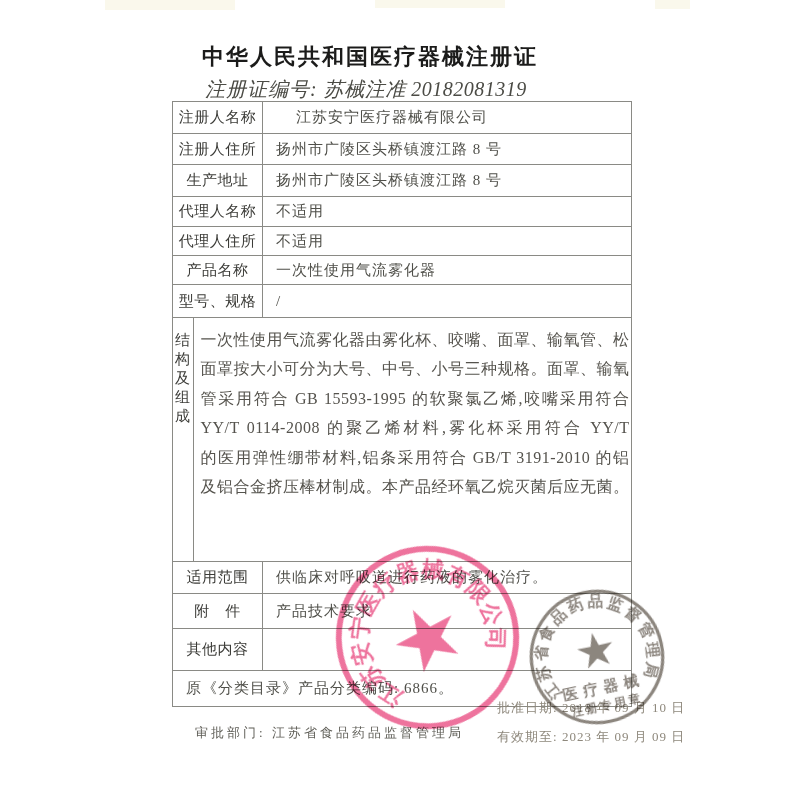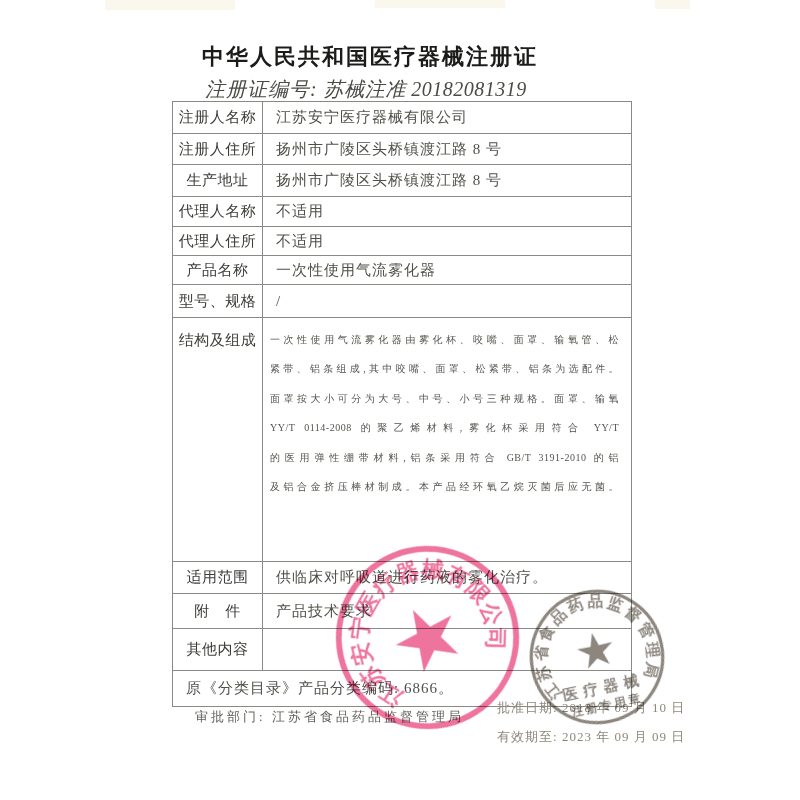--- a/index.html
+++ b/index.html
@@ -6,32 +6,32 @@
   #page{position:relative;width:740px;height:800px;background:#ffffff;overflow:hidden;
         font-family:"Liberation Serif","DejaVu Serif",serif;color:#4e4e48;}
   .artifact{position:absolute;background:#faf8ec;}
   #title{position:absolute;left:140px;top:42px;width:460px;text-align:center;
          font-size:22px;font-weight:bold;letter-spacing:2px;color:#1b1b1a;}
   #regno{position:absolute;left:205px;top:76px;font-size:20px;letter-spacing:1px;color:#4b4b45;font-style:italic;}
   #regno .num{letter-spacing:0.5px;}
   #cert-table{position:absolute;left:172px;top:101px;width:460px;border:1px solid #8a8a85;
               box-sizing:border-box;background:transparent;}
   .row{display:flex;border-top:1px solid #8a8a85;}
-  .row:first-child{border-top:none;}
+  .row:first-child{border-top:none;gap:20px;}
   .cell{box-sizing:border-box;}
   .label{width:90px;border-right:1px solid #8a8a85;display:flex;align-items:center;
          justify-content:center;font-size:15px;color:#3c3c38;letter-spacing:0.5px;
          text-align:center;padding:2px 2px;}
   .label-top{align-items:flex-start;padding-top:13px;}
   .value{flex:1;display:flex;align-items:center;padding-left:13px;font-size:15px;
          letter-spacing:1px;color:#50504a;}
   .value-para{display:block;padding:7px 12px 0 7px;}
-  .pline{line-height:29.4px;font-size:10px;color:#55534d;text-align:justify;
+  .pline{line-height:29.4px;font-size:16px;color:#55534d;text-align:justify;
          text-align-last:justify;letter-spacing:0.5px;white-space:nowrap;}
-  #footer-dept{position:absolute;left:195px;top:708px;font-size:13px;letter-spacing:3px;color:#5f5e57;}
+  #footer-dept{position:absolute;left:195px;top:724px;font-size:13px;letter-spacing:3px;color:#5f5e57;}
   .fdate{position:absolute;left:497px;font-size:13px;letter-spacing:1px;color:#8e887c;}
   #footer-date1{top:699px;}
   #footer-date2{top:728px;}
   .stamp{position:absolute;mix-blend-mode:multiply;pointer-events:none;filter:blur(0.3px);}
   #stamp-company{left:330px;top:540px;width:195px;height:195px;color:#ea5487;opacity:0.82;
                  transform:rotate(-28deg);}
   #stamp-authority{left:522px;top:582px;width:150px;height:150px;color:#6f675e;opacity:0.8;
                    transform:rotate(-12deg);}
   .stamp svg{width:100%;height:100%;display:block;}
   .stamp text{font-family:"Liberation Serif","DejaVu Serif",serif;fill:currentColor;font-weight:bold;}
@@ -86,22 +86,22 @@
 
     <div class="row" style="min-height:32px">
       <div class="cell label">型号、规格</div>
       <div class="cell value">/</div>
     </div>
 
     <div class="row" style="min-height:243px">
       <div class="cell label label-top">结构及组成</div>
       <div class="cell value value-para">
         <div class="pline">一次性使用气流雾化器由雾化杯、咬嘴、面罩、输氧管、松</div>
-        <div class="pline">紧带、铝条组成,其中咬嘴、面罩、松紧带、铝条为选配件。</div>
         <div class="pline">面罩按大小可分为大号、中号、小号三种规格。面罩、输氧</div>
+        <div class="pline">管采用符合 GB 15593-1995 的软聚氯乙烯,咬嘴采用符合</div>
         <div class="pline">YY/T 0114-2008 的聚乙烯材料,雾化杯采用符合 YY/T</div>
         <div class="pline">的医用弹性绷带材料,铝条采用符合 GB/T 3191-2010 的铝</div>
         <div class="pline">及铝合金挤压棒材制成。本产品经环氧乙烷灭菌后应无菌。</div>
       </div>
     </div>
 
     <div class="row" style="min-height:31px">
       <div class="cell label">适用范围</div>
       <div class="cell value">供临床对呼吸道进行药液的雾化治疗。</div>
     </div>

